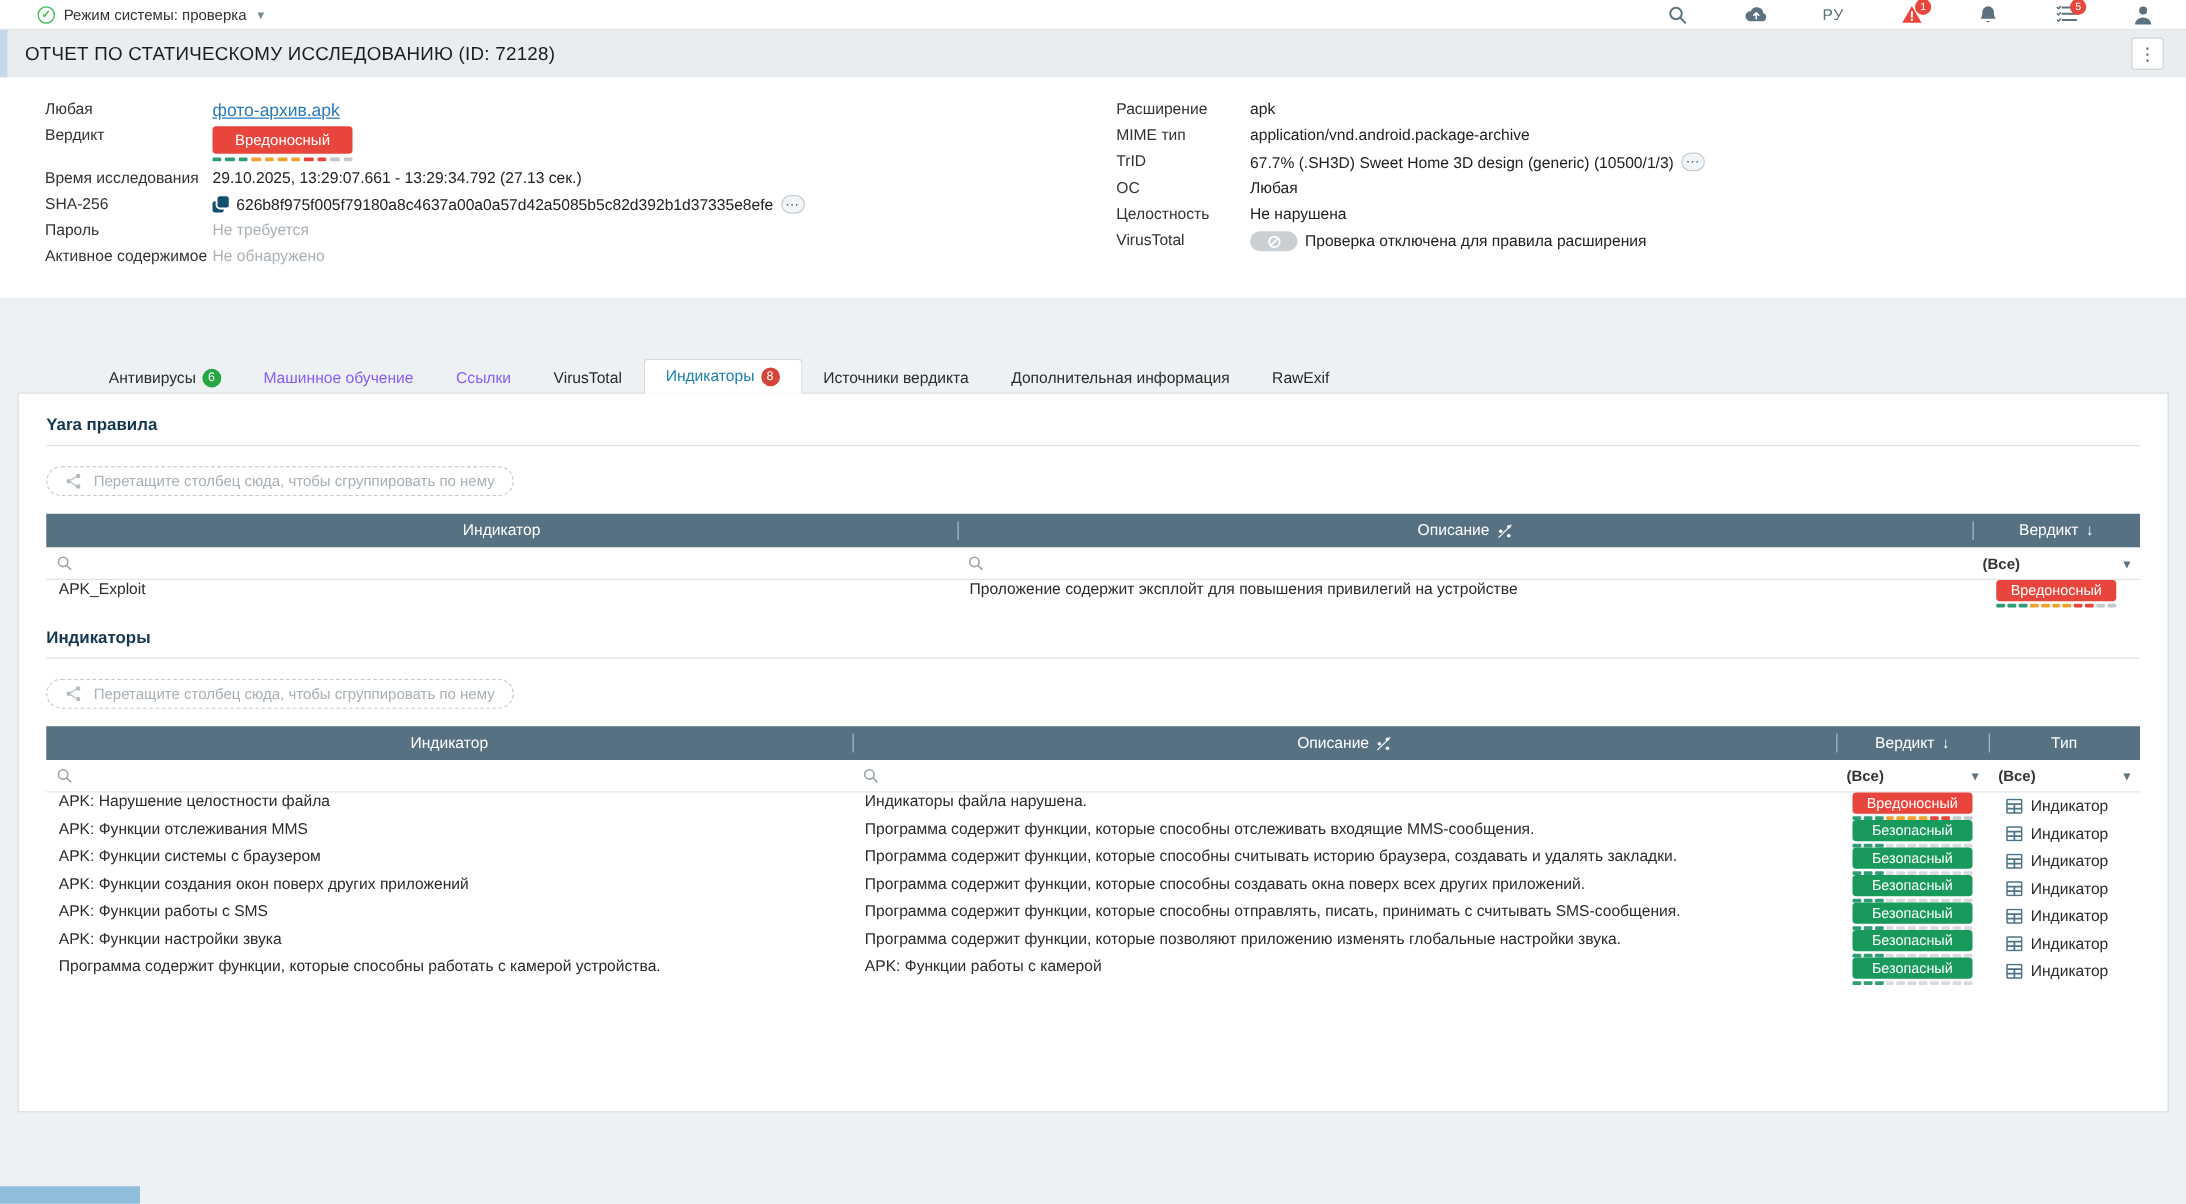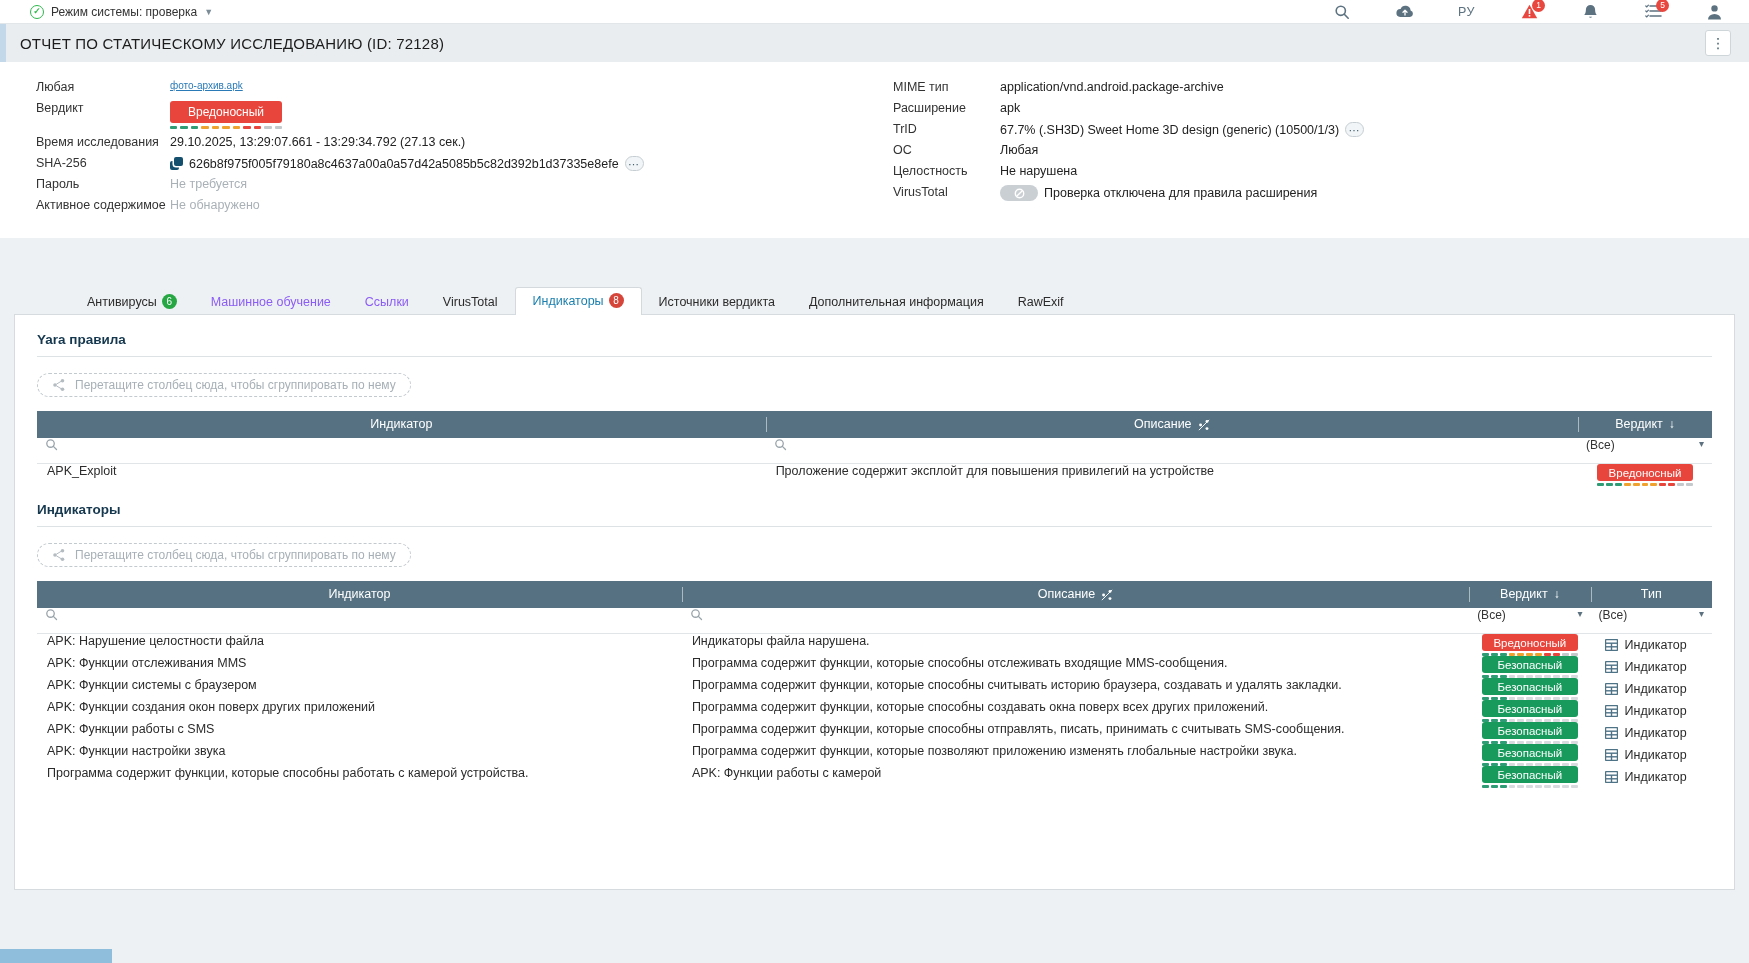--- a/index.html
+++ b/index.html
@@ -56,21 +56,21 @@
   }
   .info-col{ }
   .info-col.left{ width:857px; }
   .info-col.right{ }
   .info-row{ display:flex; align-items:flex-start; min-height:21px; }
   .info-label{ font-size:12.5px; color:#333; flex:none; padding-top:2px; }
   .left .info-label{ width:134px; }
   .right .info-label{ width:107px; }
   .info-value{ font-size:12.5px; color:#222; padding-top:2px; display:flex; align-items:center; gap:6px; }
   .info-value.muted{ color:#a9b1b7; }
-  a.file-link{ color:#2a7ab8; font-size:10px; text-decoration:underline; padding-top:2px; }
+  a.file-link{ color:#2a7ab8; font-size:14px; text-decoration:underline; padding-top:2px; }
   .verdict-wrap{ display:inline-block; margin:2px 0 4px; }
   .verdict-btn{
     display:block; background:#e8453c; color:#fff; border:none; cursor:pointer;
     font-size:12px; font-family:inherit; border-radius:3px; padding:4px 0; width:112px; text-align:center;
   }
   .sev-strip{ display:flex; gap:3px; margin-top:3px; }
   .sev-strip i{ flex:1; height:3px; border-radius:1px; }
   .copy-ic{ position:relative; width:13px; height:13px; flex:none; }
   .copy-ic::before, .copy-ic::after{
     content:""; position:absolute; width:9px; height:9px; border-radius:2px; background:#14506e;
@@ -126,21 +126,21 @@
   .g-head{ background:#567282; height:27px; }
   .g-head .hcell{
     color:#fff; font-size:12.5px; line-height:27px; text-align:center; position:relative;
     display:flex; align-items:center; justify-content:center; gap:6px; cursor:pointer;
   }
   .g-head .hcell + .hcell::before{
     content:""; position:absolute; left:0; top:6px; bottom:6px; width:1px; background:rgba(255,255,255,.5);
   }
   .sort-arrow{ font-size:12px; }
   .g-filter{ height:26px; border-bottom:1px solid #e1e5e8; background:#fff; }
-  .fcell{ display:flex; padding:0 8px; color:#9aa4ab; cursor:text; }
+  .fcell{ display:flex; align-items:center; padding:0 8px; color:#9aa4ab; cursor:text;font-weight:bold; }
   .fcell.select{ color:#333; font-size:12px; justify-content:space-between; cursor:pointer; }
   .fcell .caret{ color:#5d7280; font-size:10px; }
   .cell{ font-size:12.5px; color:#2b2b2b; padding:0 10px; white-space:nowrap; overflow:hidden; }
   .cell-verdict{ display:flex; flex-direction:column; align-items:center; justify-content:center; }
   .row-verdict-btn{
     display:block; width:96px; border:none; cursor:pointer; font-family:inherit;
     color:#fff; font-size:11.5px; border-radius:3px; padding:3px 0 2px; text-align:center;
   }
   .row-verdict-btn.malicious{ background:#e8453c; }
   .row-verdict-btn.safe{ background:#189a5d; }
@@ -263,29 +263,29 @@
       </div>
       <div class="info-row">
         <span class="info-label">Активное содержимое</span>
         <span class="info-value muted">
           <span>Не обнаружено</span>
         </span>
       </div>
     </div>
   <div class="info-col right" id="info-right">
       <div class="info-row">
+        <span class="info-label">Расширение</span>
+        <span class="info-value">
+          <span>apk</span>
+        </span>
+      </div>
+      <div class="info-row">
         <span class="info-label">MIME тип</span>
         <span class="info-value">
           <span>application/vnd.android.package-archive</span>
-        </span>
-      </div>
-      <div class="info-row">
-        <span class="info-label">Расширение</span>
-        <span class="info-value">
-          <span>apk</span>
         </span>
       </div>
       <div class="info-row">
         <span class="info-label">TrID</span>
         <span class="info-value">
           <span>67.7% (.SH3D) Sweet Home 3D design (generic) (10500/1/3)</span>
           <button class="more-btn">⋯</button>
         </span>
       </div>
       <div class="info-row">

